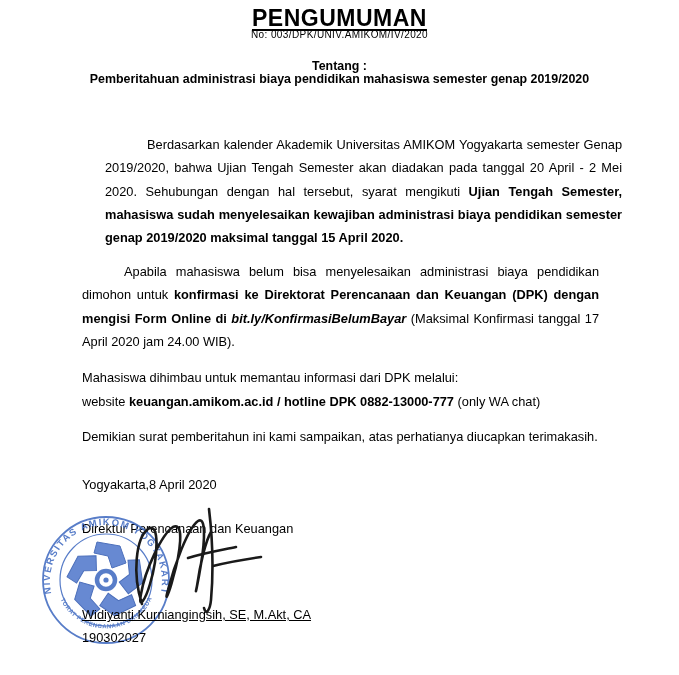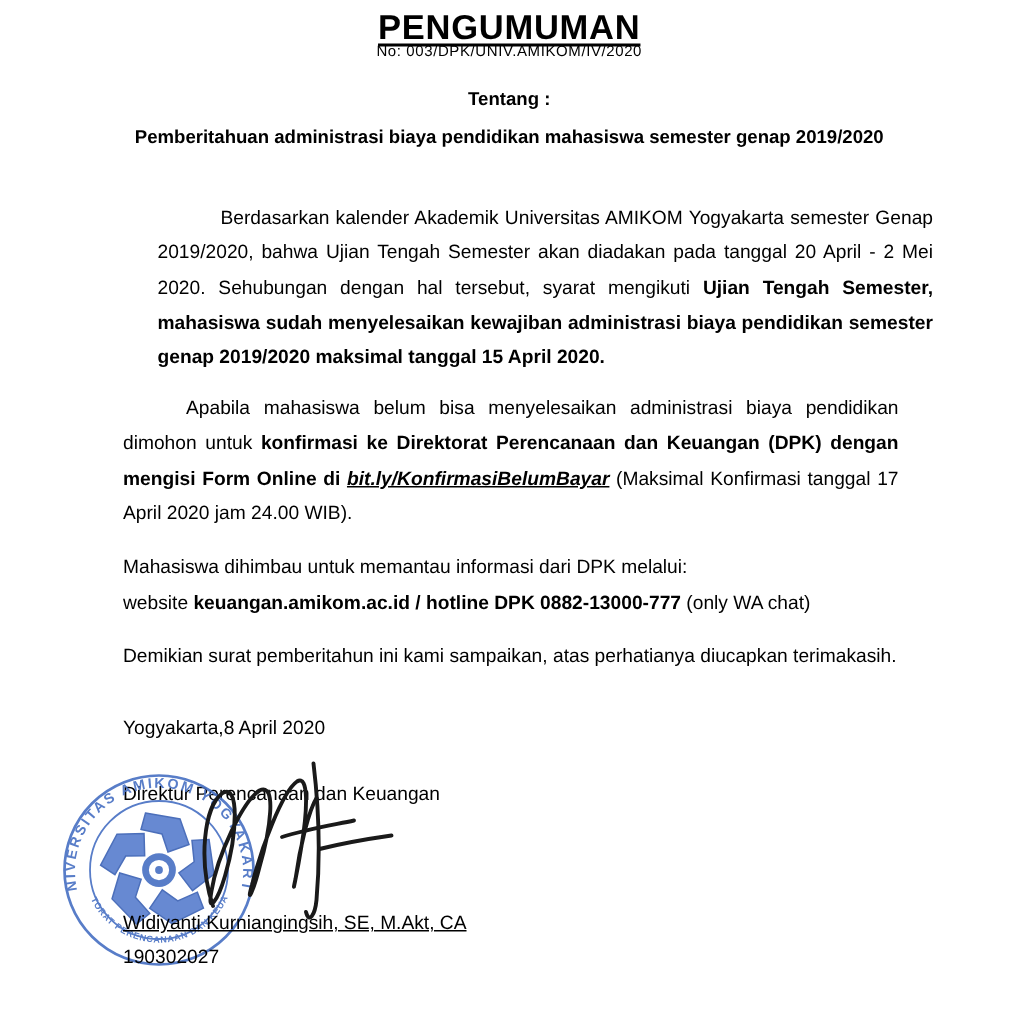--- a/index.html
+++ b/index.html
@@ -9,31 +9,31 @@
     background:#ffffff;
     font-family:"Liberation Sans", sans-serif;
     color:#000;
     overflow:hidden;
   }
   .centered { position:absolute; left:0; width:100%; text-align:center; }
   .doc-title { top:5px; font-size:23px; font-weight:bold; letter-spacing:0.5px; }
   .doc-title span { text-decoration:underline; text-underline-offset:3px; }
   .doc-number { top:29px; font-size:10px; letter-spacing:0.4px;text-align:center; }
   .about-label { top:59px; font-size:12.4px; font-weight:bold; }
-  .subject-line { top:84px; font-size:12.4px; font-weight:bold; }
+  .subject-line { top:72px; font-size:12.4px; font-weight:bold; }
 
   .body-block {
     position:absolute; left:82px; width:517px;
     font-size:12.8px; line-height:23.3px;
   }
   .justify { text-align:justify; }
   .indent { text-indent:42px; }
   p { margin:0; }
   b { font-weight:bold; }
-  .link-style { font-weight:bold; font-style:italic; text-decoration:underline; }
+  .link-style { font-weight:bold; font-style:italic; }
 
   .p1 { top:133px;margin-left:23px; }
   .p2 { top:260px; }
   .info-intro { top:366px; }
   .info-contact { top:390px; }
   .closing { top:425px; }
   .place-date { top:473px; }
   .position-line { top:497px;margin-top:20px; }
   .sign-name { top:603px; text-decoration:underline; z-index:5; }
   .sign-id { top:626px; z-index:5; }

